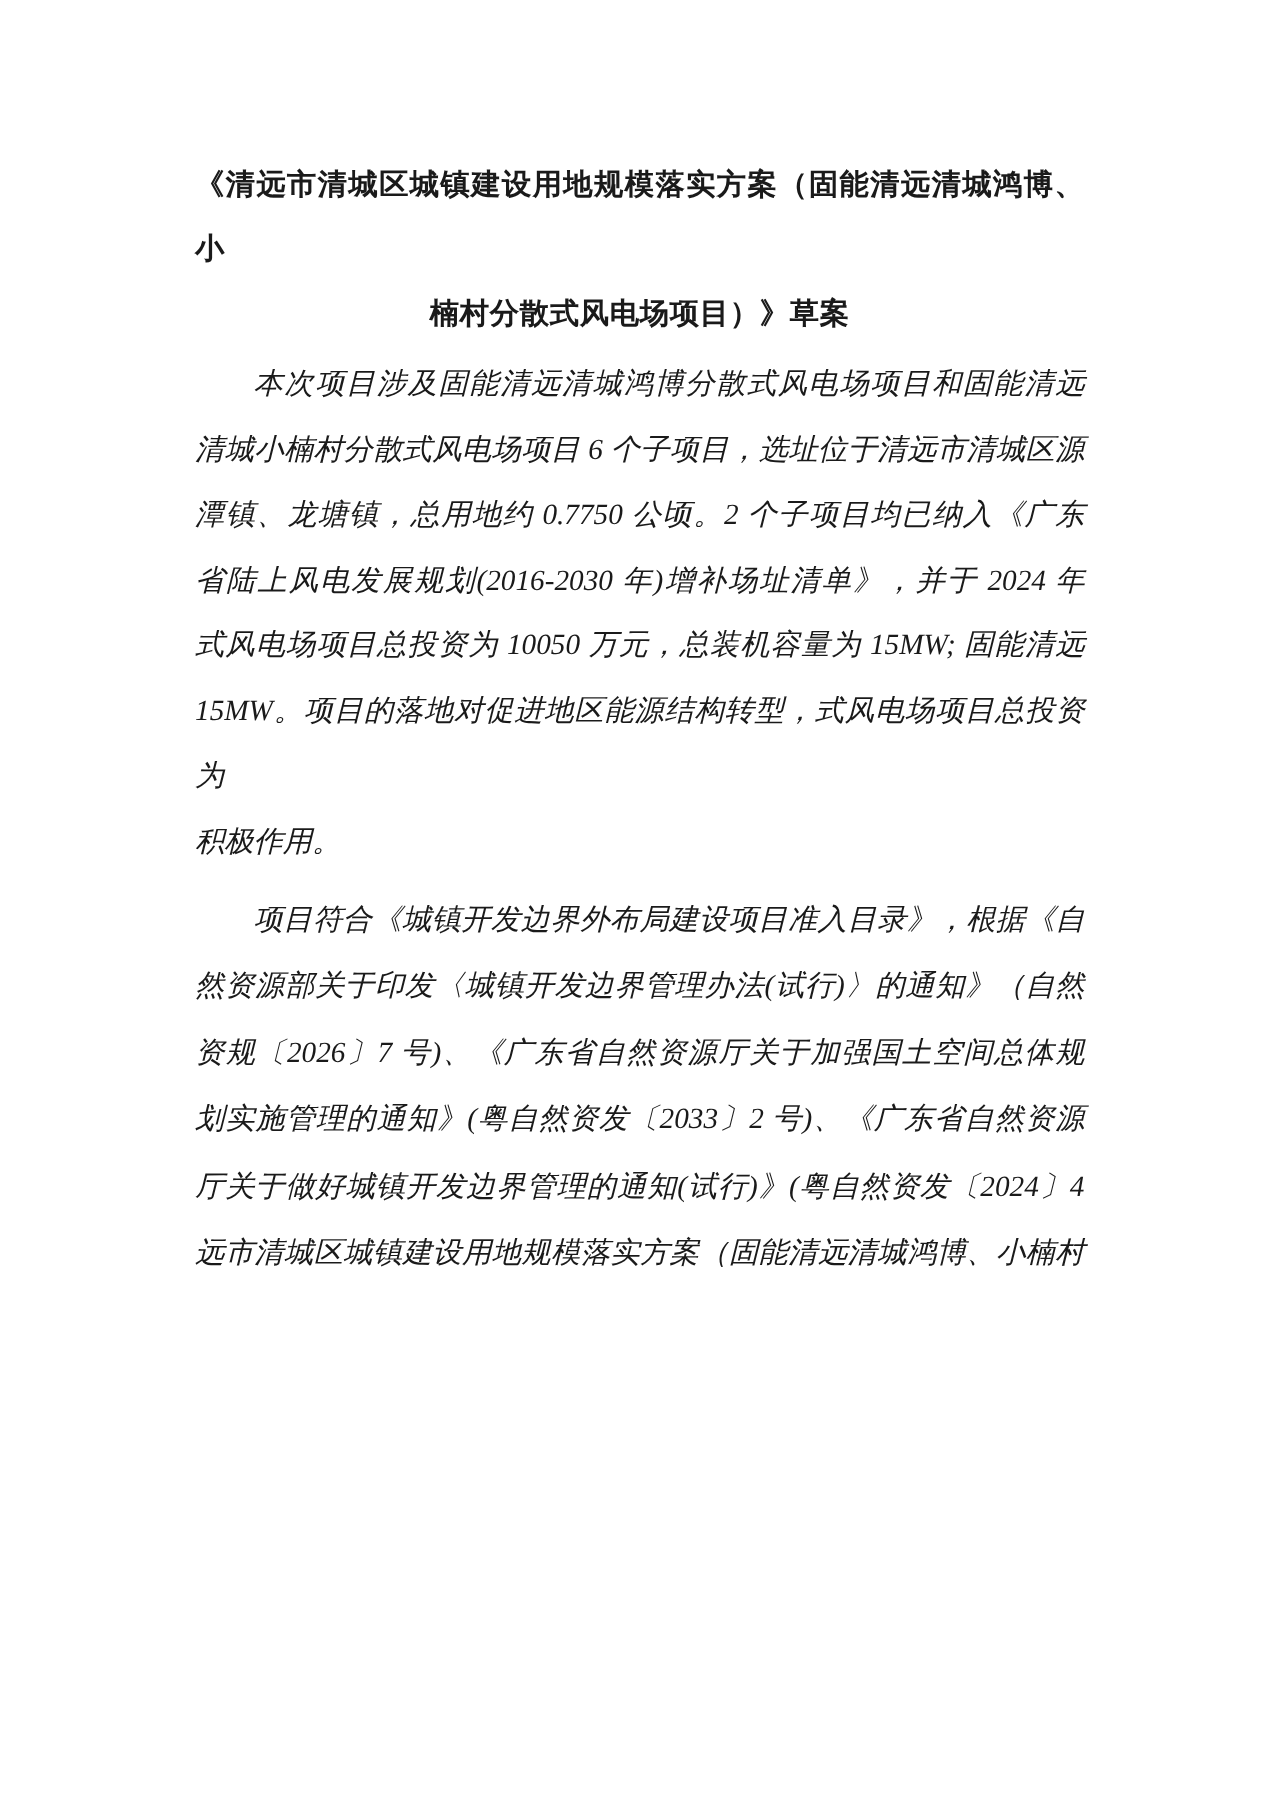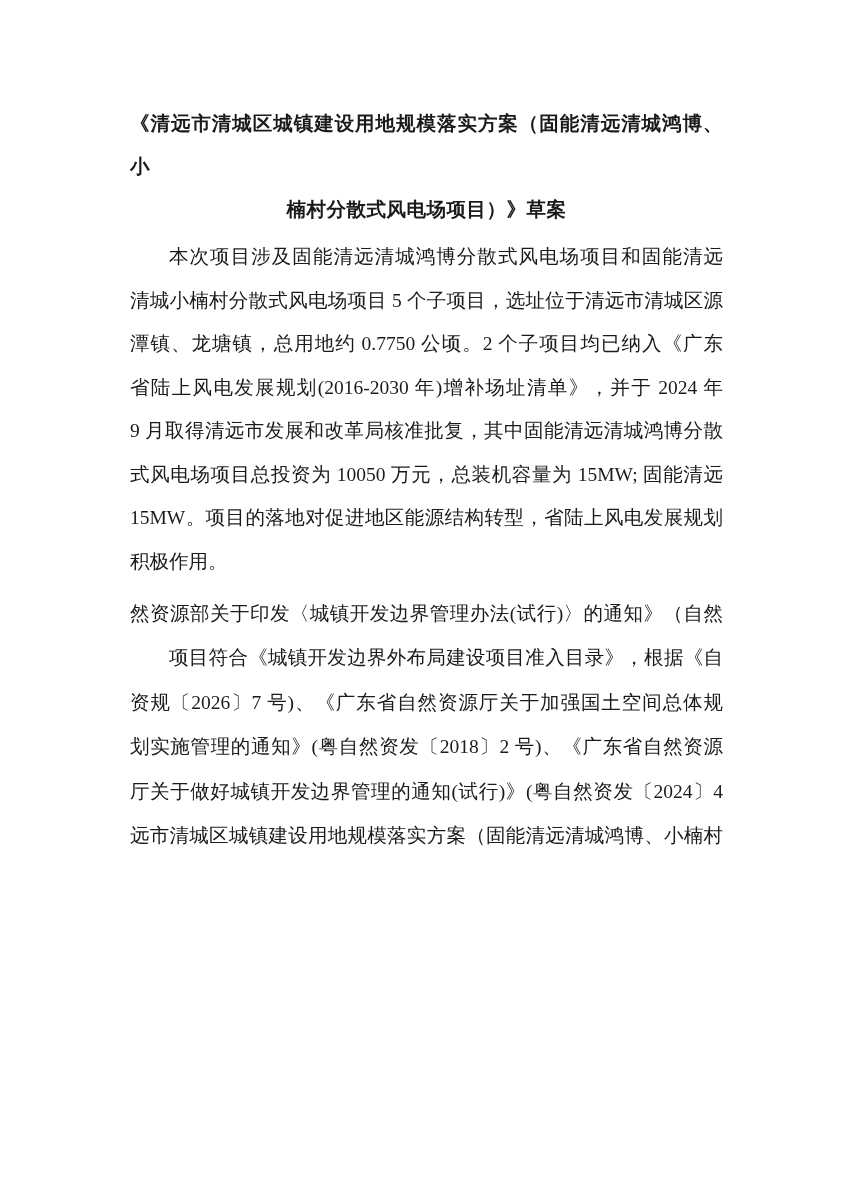--- a/index.html
+++ b/index.html
@@ -30,20 +30,21 @@
     letter-spacing: 0.5px;
   }
   .title .line {
     line-height: 43px;
   }
   .para {
     margin: 0;
     padding: 0;
     font-size: 19.5px;
     font-weight: normal;
+    font-style: italic;
   }
   .para-1 {
     margin-top: 4px;
   }
   .para-1 .line {
     line-height: 43.5px;
   }
   .para-2 {
     margin-top: 9px;
   }
@@ -73,30 +74,29 @@
 <body>
 
 <div class="page">
   <div class="doc">
     <h1 class="title">
         <div class="line just">《清远市清城区城镇建设用地规模落实方案（固能清远清城鸿博、小</div>
         <div class="line center">楠村分散式风电场项目）》草案</div>
       </h1>
     <div class="para para-1">
         <div class="line just indent">本次项目涉及固能清远清城鸿博分散式风电场项目和固能清远</div>
-        <div class="line just">清城小楠村分散式风电场项目 5 个子项目，选址位于清远市清城区源</div>
+        <div class="line just">清城小楠村分散式风电场项目 6 个子项目，选址位于清远市清城区源</div>
         <div class="line just">潭镇、龙塘镇，总用地约 0.7750 公顷。2 个子项目均已纳入《广东</div>
         <div class="line just">省陆上风电发展规划(2016-2030 年)增补场址清单》，并于 2024 年</div>
-        <div class="line just">9 月取得清远市发展和改革局核准批复，其中固能清远清城鸿博分散</div>
         <div class="line just">式风电场项目总投资为 10050 万元，总装机容量为 15MW; 固能清远</div>
-        <div class="line just">15MW。项目的落地对促进地区能源结构转型，省陆上风电发展规划</div>
+        <div class="line just">15MW。项目的落地对促进地区能源结构转型，式风电场项目总投资为</div>
         <div class="line left">积极作用。</div>
       </div>
     <div class="para para-2">
+        <div class="line just indent">项目符合《城镇开发边界外布局建设项目准入目录》，根据《自</div>
         <div class="line just">然资源部关于印发〈城镇开发边界管理办法(试行)〉的通知》（自然</div>
-        <div class="line just indent">项目符合《城镇开发边界外布局建设项目准入目录》，根据《自</div>
         <div class="line just">资规〔2026〕7 号)、《广东省自然资源厅关于加强国土空间总体规</div>
-        <div class="line just">划实施管理的通知》(粤自然资发〔2018〕2 号)、《广东省自然资源</div>
+        <div class="line just">划实施管理的通知》(粤自然资发〔2033〕2 号)、《广东省自然资源</div>
         <div class="line just">厅关于做好城镇开发边界管理的通知(试行)》(粤自然资发〔2024〕4</div>
         <div class="line just">远市清城区城镇建设用地规模落实方案（固能清远清城鸿博、小楠村</div>
       </div>
   </div>
 </div>
 
 </body></html>

